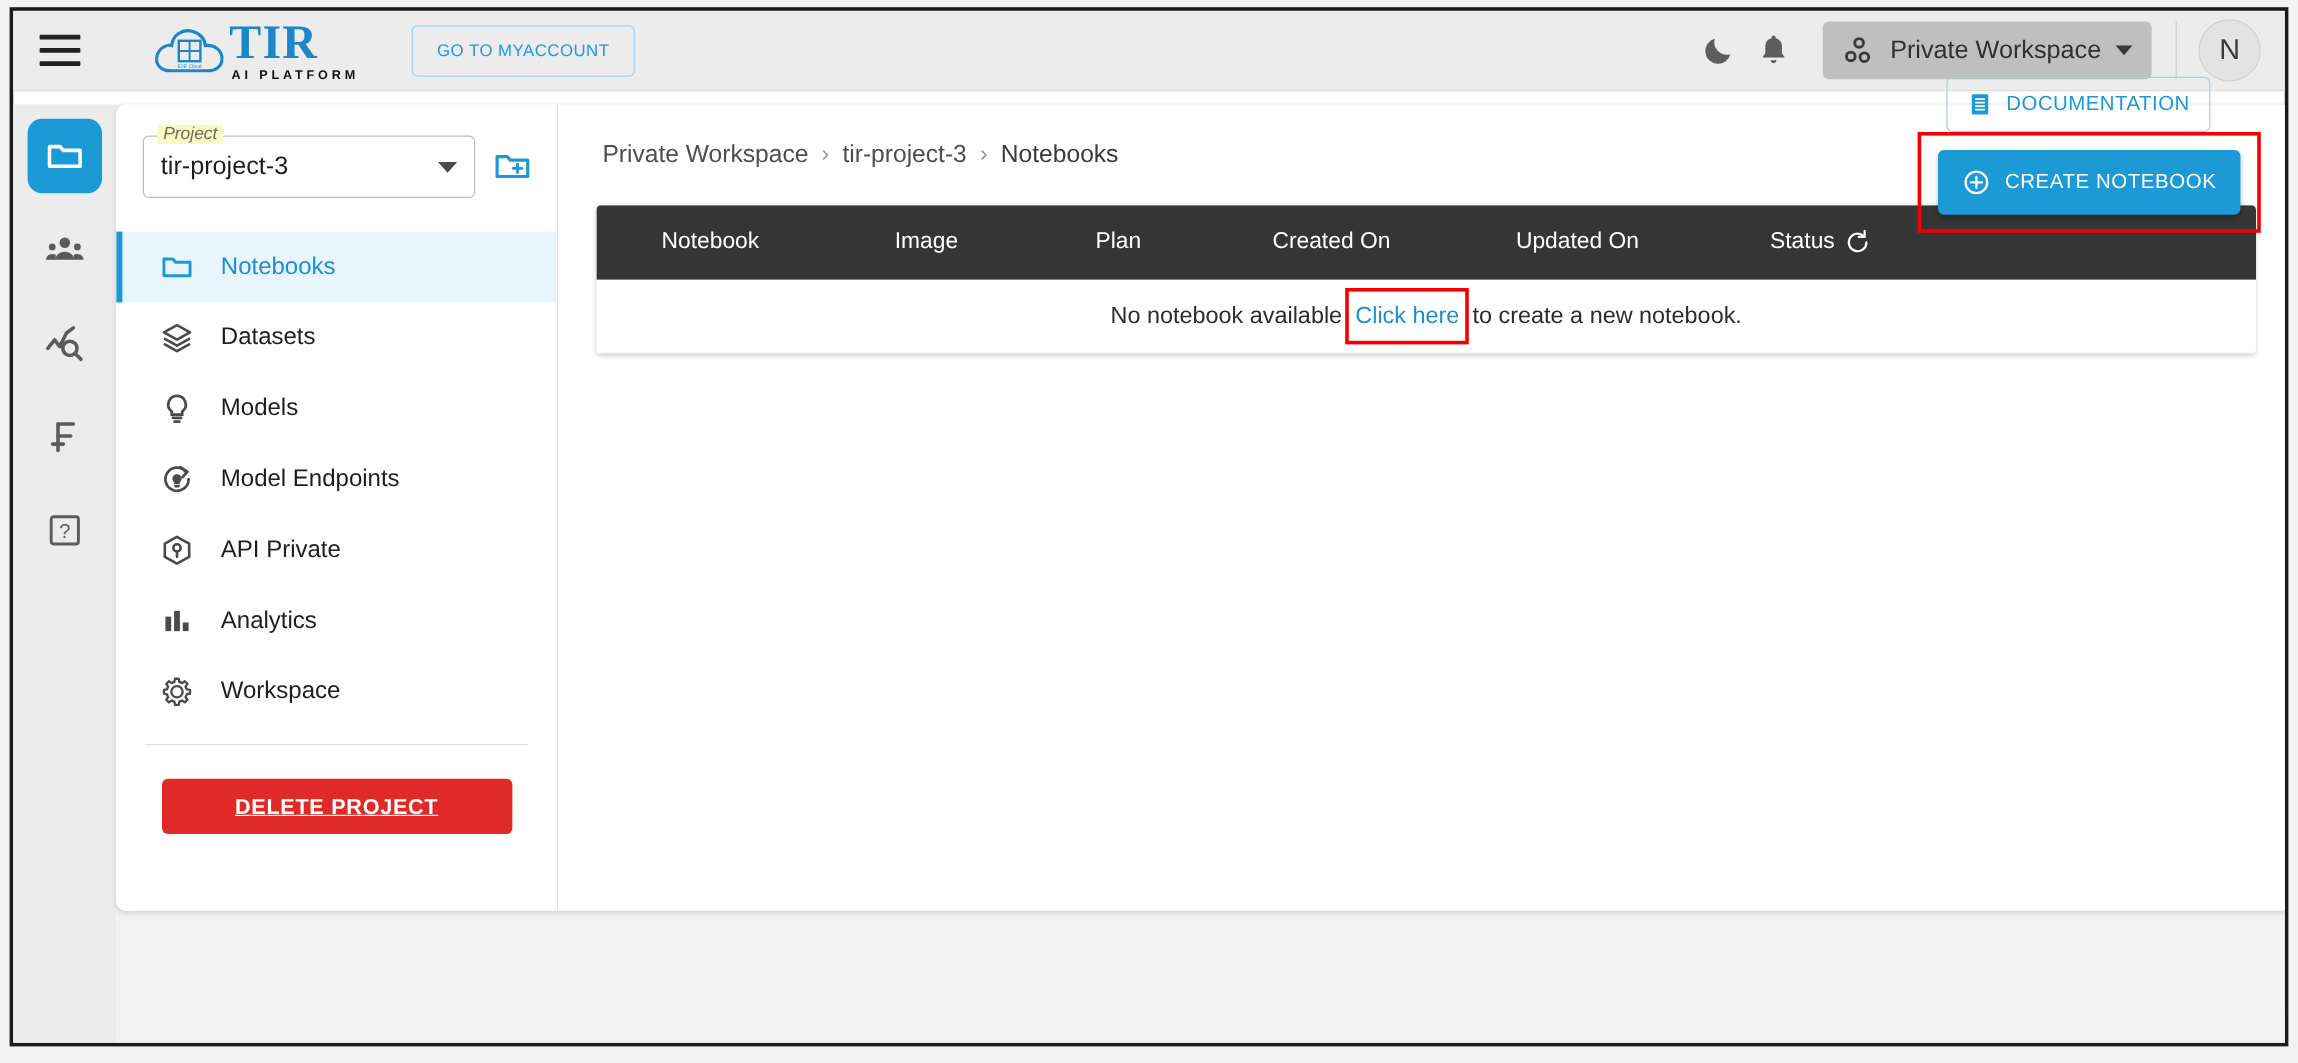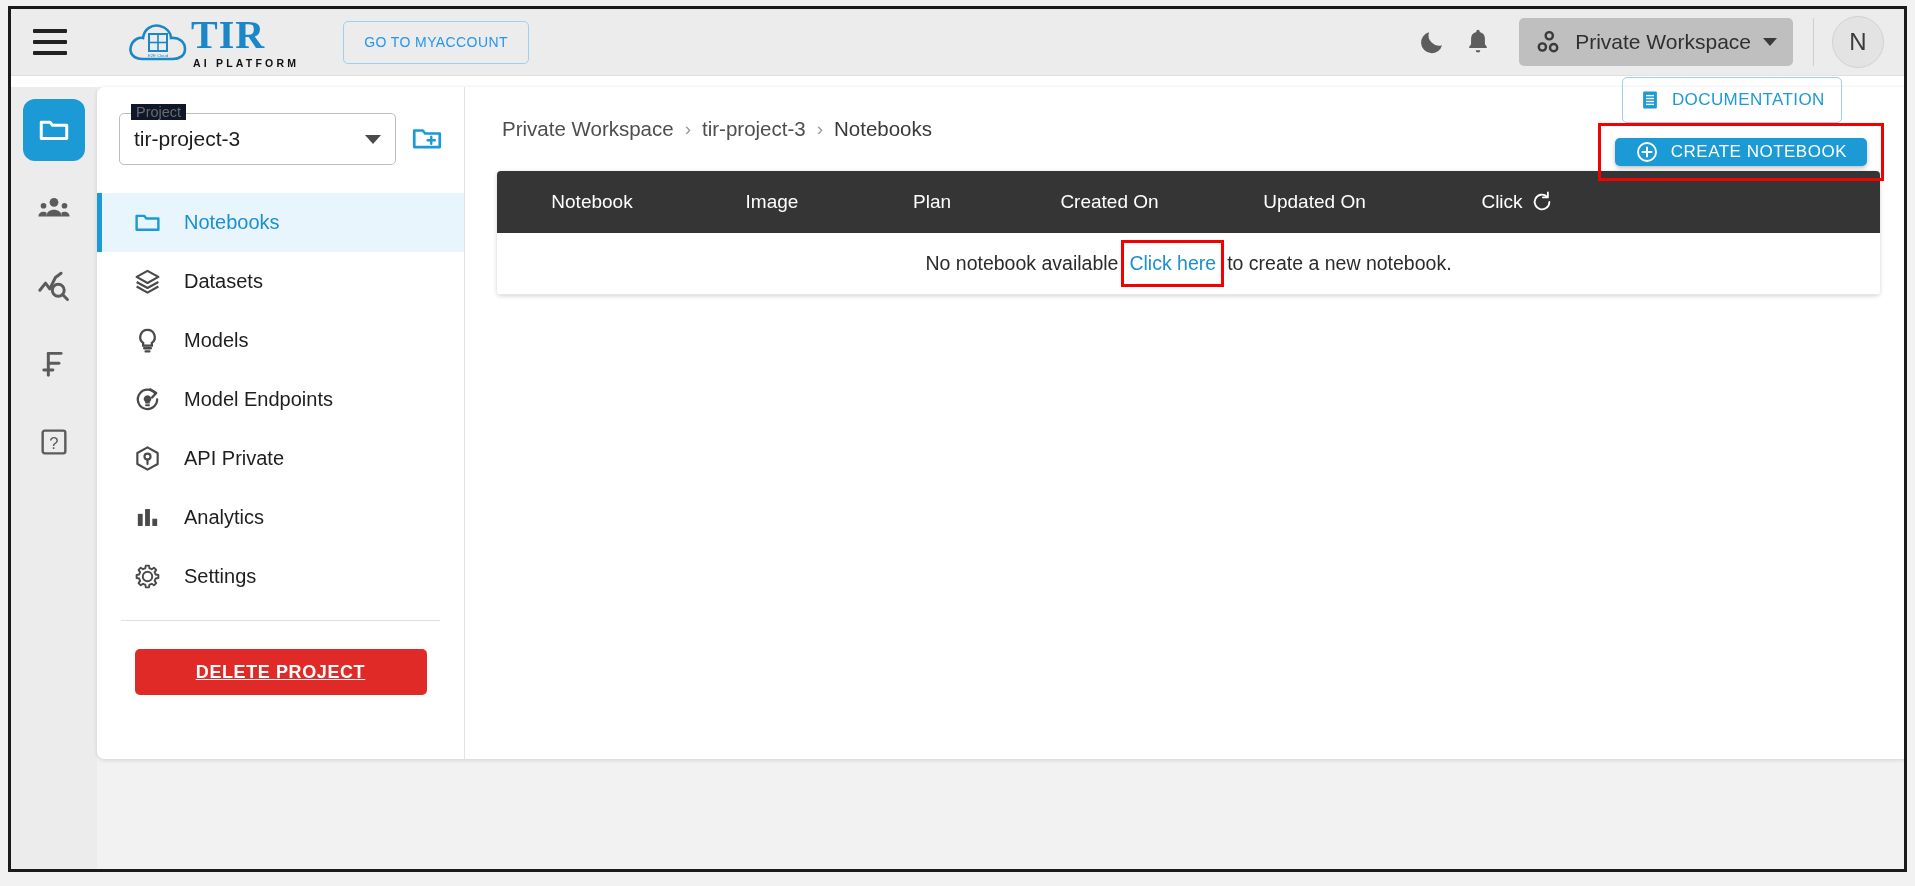--- a/index.html
+++ b/index.html
@@ -127,22 +127,22 @@
   }
   .proj-select-row { display: flex; align-items: center; padding: 26px 20px 0 22px; gap: 14px; }
   .proj-select {
     position: relative; flex: 1; height: 52px;
     border: 1px solid #bdbdbd; border-radius: 5px;
     display: flex; align-items: center; padding: 0 14px;
     cursor: pointer;
   }
   .proj-select-legend {
     position: absolute; top: -10px; left: 11px;
-    background: #0f172a; padding: 0 5px;
-    font-size: 14.5px; color: #6b6b6b;
+    background: #fef9c3; padding: 0 5px;
+    font-size: 14.5px; color: #6b6b6b; font-style: italic;
   }
   .proj-select-value { font-size: 21px; color: #1c1c1c; }
   .proj-caret {
     position: absolute; right: 14px;
     width: 0; height: 0;
     border-left: 8px solid transparent; border-right: 8px solid transparent;
     border-top: 9px solid #4a4a4a;
   }
   .new-proj-icon { width: 34px; height: 34px; color: #1b9ad6; cursor: pointer; flex: 0 0 34px; }
 
@@ -188,21 +188,21 @@
     background: transparent; color: #1b9ad6;
     font-size: 17px; letter-spacing: .4px;
     display: flex; align-items: center; gap: 11px; cursor: pointer;
     font-family: "Liberation Sans", sans-serif;
   }
   .hl-box {
     position: relative; margin-left: 18px;
     border: 3px solid #f50000; padding: 12px 14px;
   }
   .create-btn {
-    height: 28px; padding: 0 20px;
+    height: 54px; padding: 0 20px;
     background: #1b9ad6; color: #fff;
     border: none; border-radius: 5px;
     font-size: 17px; letter-spacing: .5px; font-weight: 500;
     display: flex; align-items: center; gap: 12px; cursor: pointer;
     box-shadow: 0 2px 4px rgba(0,0,0,.25);
     font-family: "Liberation Sans", sans-serif;
   }
 
   
   .table-card {
@@ -443,21 +443,21 @@
             </span>
             <span>Analytics</span>
           </div>
 
           <div class="menu-item">
             <span class="mi-icon">
               <svg width="29" height="29" viewBox="0 0 24 24">
                 <path d="M12 8.1a3.9 3.9 0 1 0 0 7.8 3.9 3.9 0 0 0 0-7.8zm9 5.2v-2.6l-2.3-.4a7 7 0 0 0-.8-1.9l1.3-1.9-1.8-1.8-1.9 1.3a7 7 0 0 0-1.9-.8L13.2 3h-2.6l-.4 2.2a7 7 0 0 0-1.9.8L6.4 4.7 4.6 6.5l1.3 1.9a7 7 0 0 0-.8 1.9L3 10.7v2.6l2.1.4a7 7 0 0 0 .8 1.9l-1.3 1.9 1.8 1.8 1.9-1.3a7 7 0 0 0 1.9.8l.4 2.2h2.6l.4-2.2a7 7 0 0 0 1.9-.8l1.9 1.3 1.8-1.8-1.3-1.9a7 7 0 0 0 .8-1.9z" fill="none" stroke="currentColor" stroke-width="1.6" stroke-linejoin="round"></path>
               </svg>
             </span>
-            <span>Settings</span>
+            <span>Workspace</span>
           </div>
         </div>
 
         <div class="menu-sep"></div>
         <button class="delete-btn">DELETE PROJECT</button>
       </div>
 
       <div class="main-pane">
 
         <div class="crumb-row">
@@ -495,21 +495,21 @@
         </div>
 
         <div class="table-card">
           <div class="thead">
             <div class="th th-notebook">Notebook</div>
             <div class="th th-image">Image</div>
             <div class="th th-plan">Plan</div>
             <div class="th th-created">Created On</div>
             <div class="th th-updated">Updated On</div>
             <div class="th th-status">
-              <span>Click</span>
+              <span>Status</span>
               <span class="refresh-ic">
                 <svg width="22" height="22" viewBox="0 0 24 24">
                   <path d="M20 12a8 8 0 1 1-2.6-5.9" fill="none" stroke="#fff" stroke-width="2" stroke-linecap="round"></path>
                   <polyline points="18.4,1.6 18.4,7 13,7" fill="none" stroke="#fff" stroke-width="2" stroke-linecap="round" stroke-linejoin="round"></polyline>
                 </svg>
               </span>
             </div>
           </div>
 
           <div class="empty-row">

